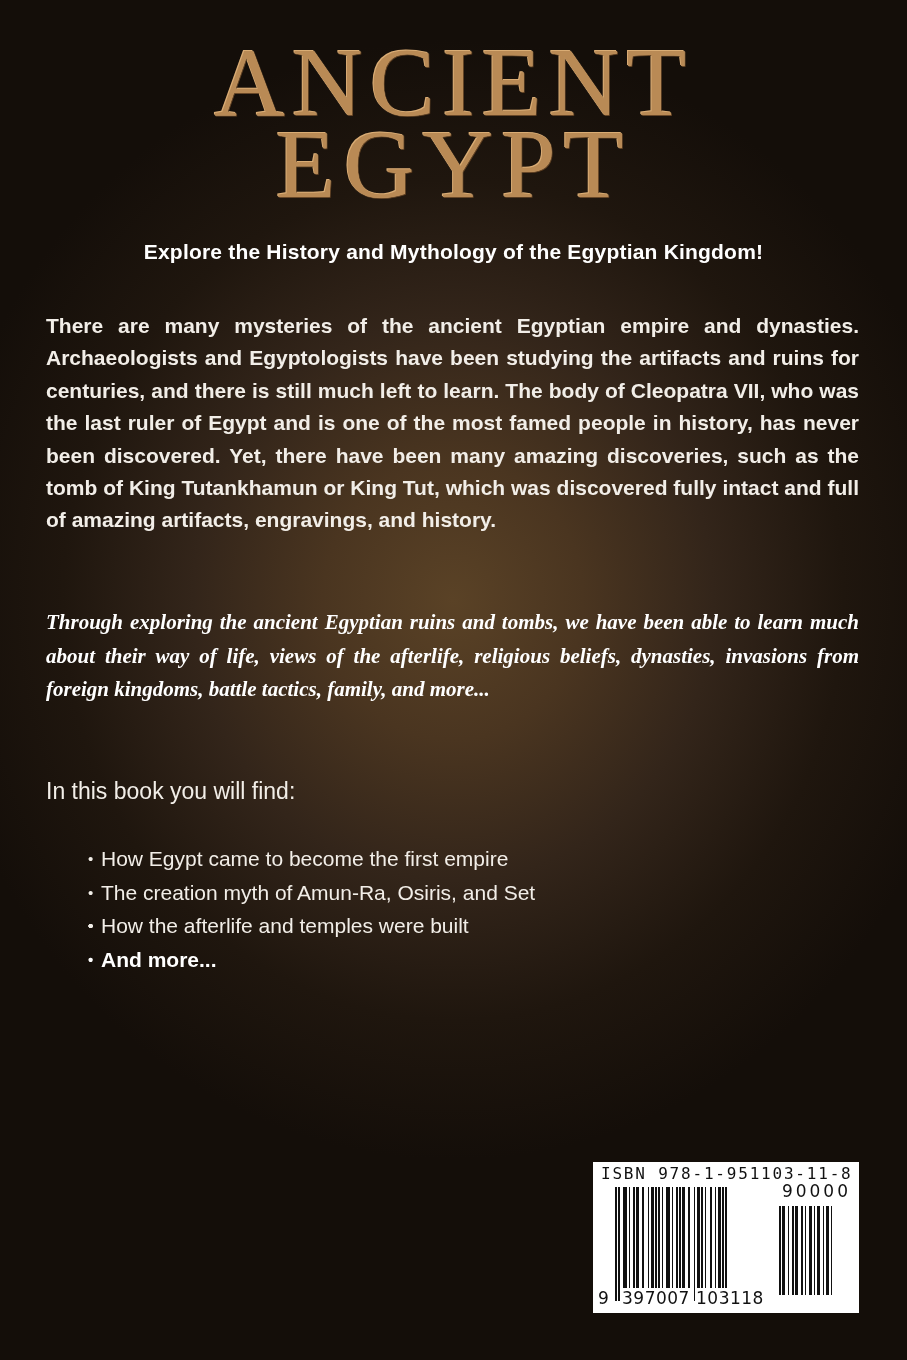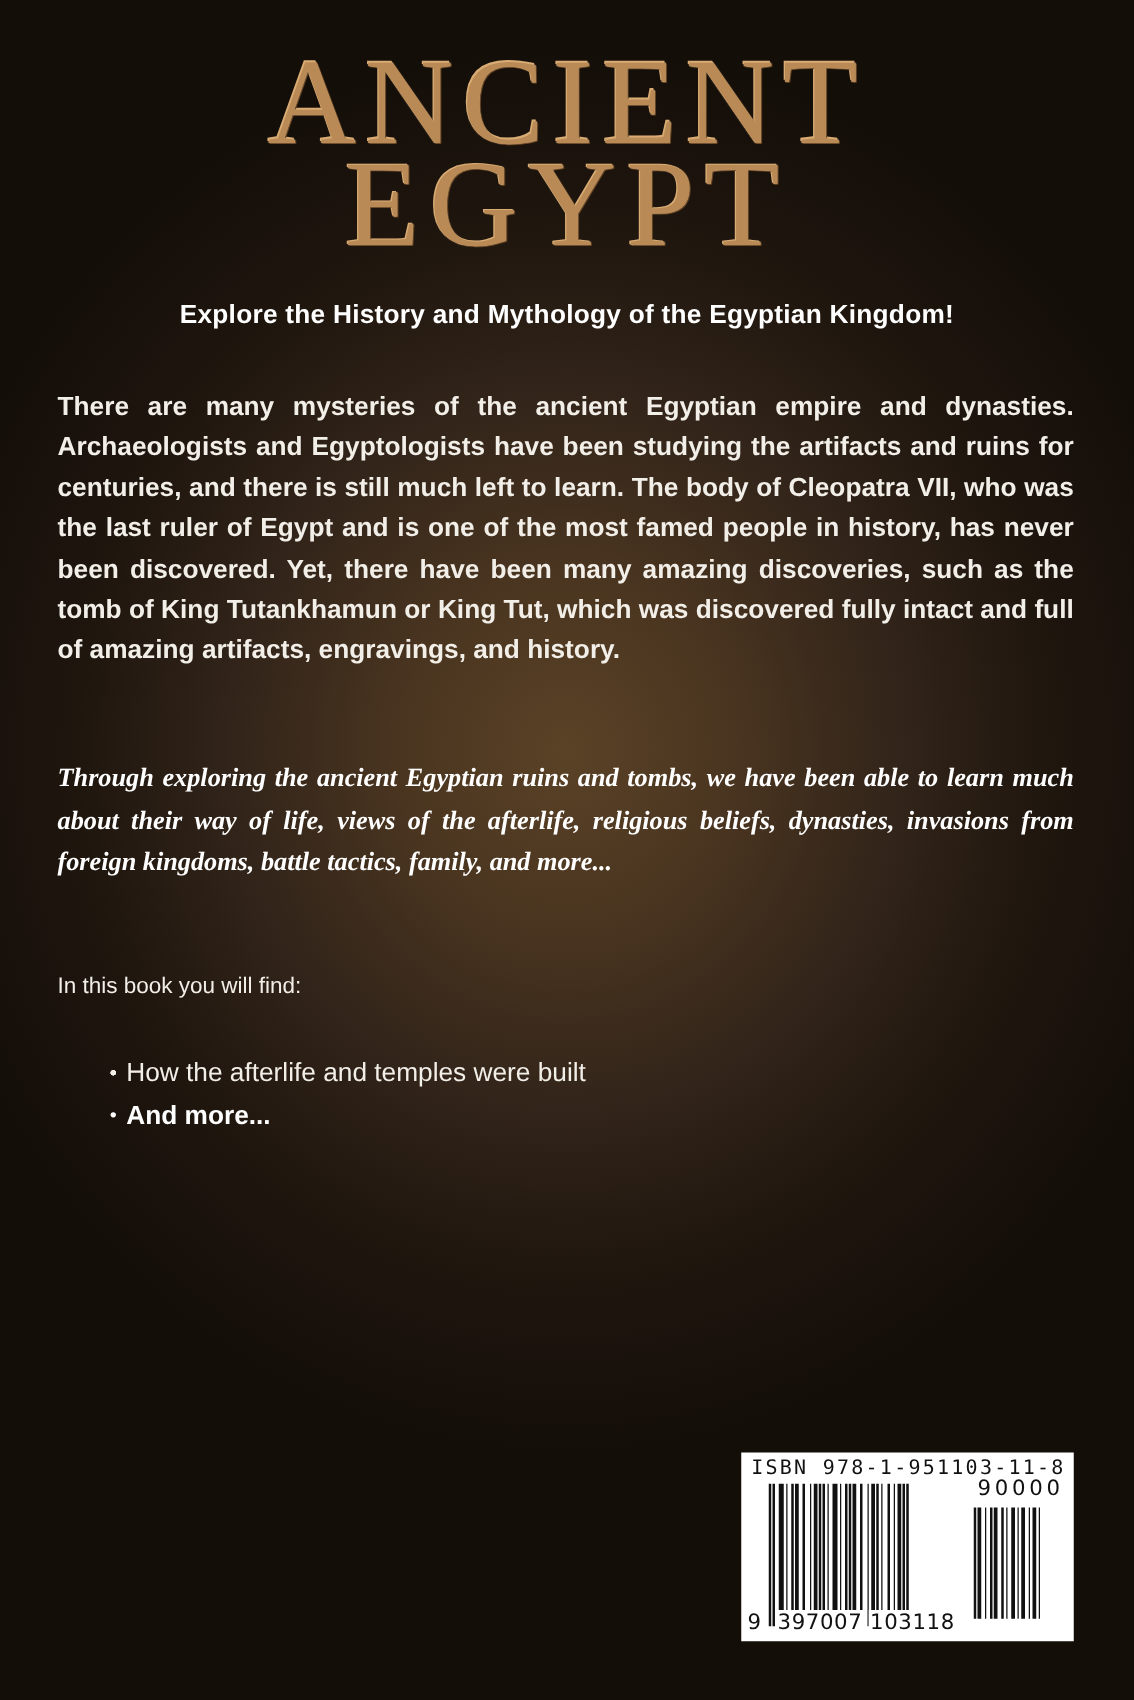--- a/index.html
+++ b/index.html
@@ -47,21 +47,21 @@
       text-align: justify;
       text-align-last: left;
       margin: 0;
       color: #f2eee8;
     }
     .para1 { top: 310px; font-weight: bold; }
     .para2 { top: 606px; font-weight: bold; font-style: italic; color: #ffffff; line-height: 33.5px; font-family: Liberation Serif, serif; }
     .intro {
       position: absolute;
       top: 778px; left: 46px;
-      font-size: 18px;
+      font-size: 23px;
       color: #f2eee8;
     }
     .bullets {
       position: absolute;
       top: 842px; left: 88px; width: 780px;
       list-style: none; margin: 0; padding: 0;
       font-size: 21px;
       line-height: 33.5px;
       color: #f2eee8;
     }
@@ -136,22 +136,22 @@
 
 <div class="tagline">Explore the History and Mythology of the Egyptian Kingdom!</div>
 
 <p class="para para1">There are many mysteries of the ancient Egyptian empire and dynasties. Archaeologists and Egyptologists have been studying the artifacts and ruins for centuries, and there is still much left to learn. The body of Cleopatra VII, who was the last ruler of Egypt and is one of the most famed people in history, has never been discovered. Yet, there have been many amazing discoveries, such as the tomb of King Tutankhamun or King Tut, which was discovered fully intact and full of amazing artifacts, engravings, and history.</p>
 
 <p class="para para2">Through exploring the ancient Egyptian ruins and tombs, we have been able to learn much about their way of life, views of the afterlife, religious beliefs, dynasties, invasions from foreign kingdoms, battle tactics, family, and more...</p>
 
 <div class="intro">In this book you will find:</div>
 
 <ul class="bullets">
-  <li><span class="dot">•</span></li>
-  <li><span class="dot">•</span></li>
+  <li><span class="dot">•</span><span>How Egypt came to become the first empire</span></li>
+  <li><span class="dot">•</span><span>The creation myth of Amun-Ra, Osiris, and Set</span></li>
   <li><span class="dot">•</span></li>
   <li><span class="dot">•</span></li>
   <li><span class="dot">•</span></li>
   <li><span class="dot">•</span><span>How the afterlife and temples were built</span></li>
   <li class="bold"><span class="dot">•</span><span>And more...</span></li>
 </ul>
 
 <div class="barcode">
   <div class="isbn-text">ISBN 978-1-951103-11-8</div>
   <div class="price-code">90000</div>

